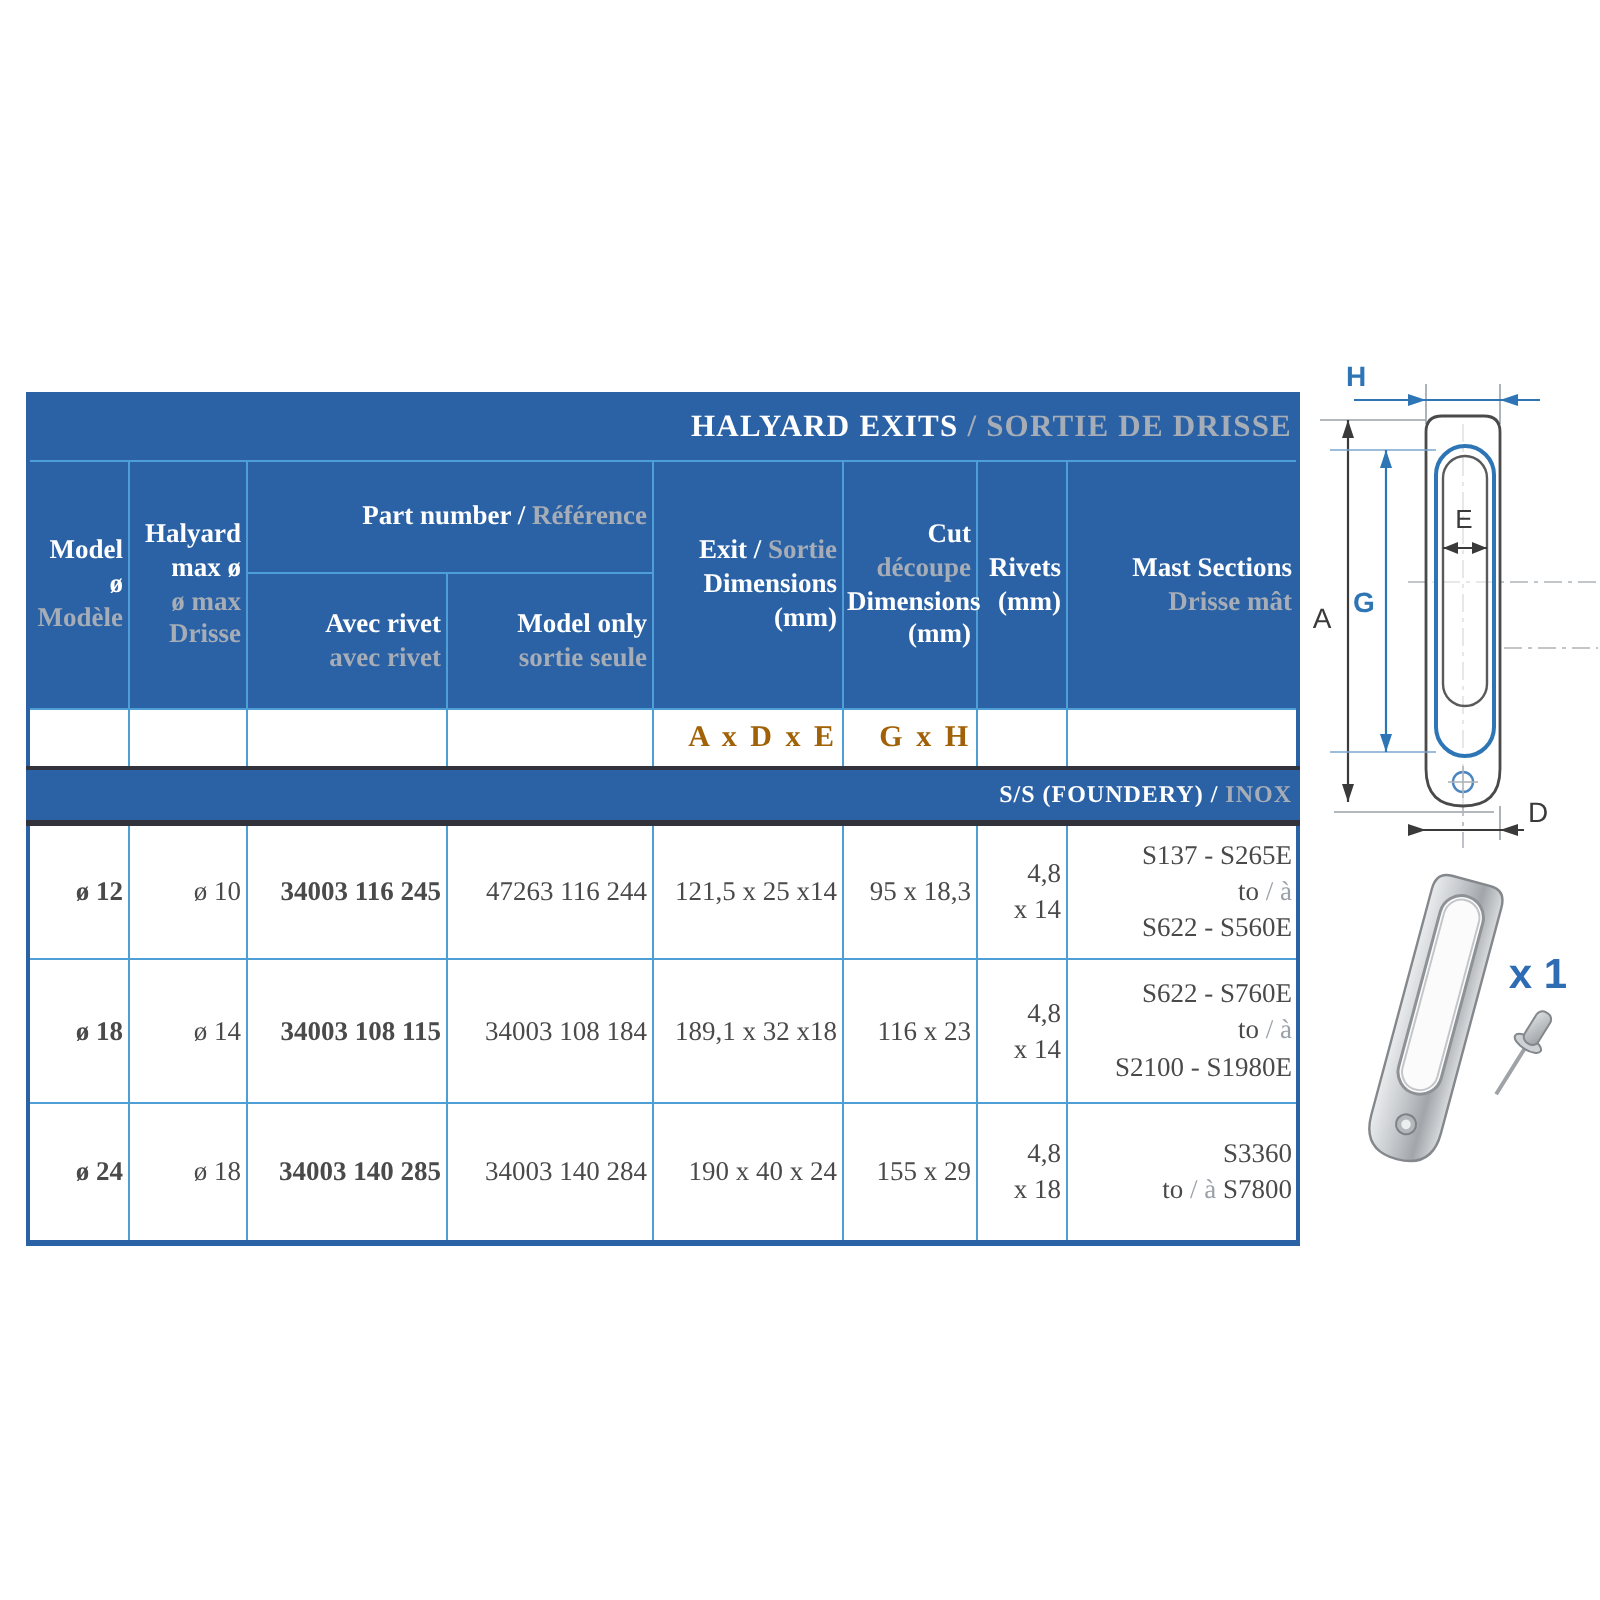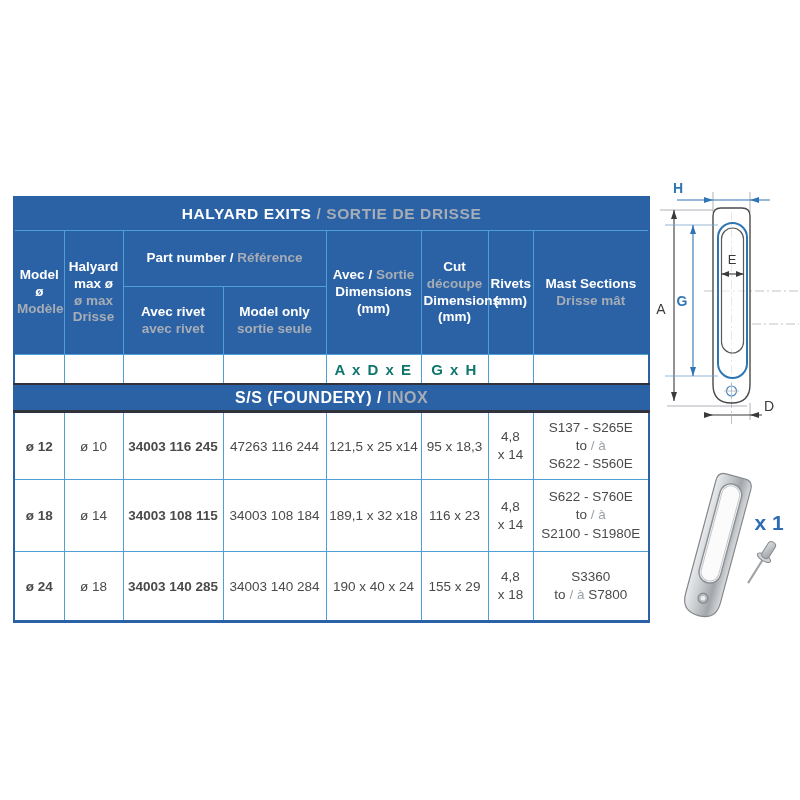--- a/index.html
+++ b/index.html
@@ -7,46 +7,46 @@
     width:800px;height:800px;background:#ffffff;position:relative;overflow:hidden;
     font-family:"Liberation Sans",sans-serif;
   }
   
   .catalog{
     position:absolute;left:13px;top:196px;width:635px;
     border-collapse:collapse;table-layout:fixed;
     border:2px solid #2B62A5;border-bottom:3px solid #2B62A5;
   }
   .catalog td{
-    border:1px solid #4E9FD6;padding:0 2px;text-align:center;vertical-align:middle;
-    font-family:Liberation Sans, sans-serif;
+    border:1px solid #4E9FD6;padding:0 2px;text-align:right;vertical-align:middle;
+    font-family:Liberation Serif, serif;
   }
   .cell-blue{background:#2B62A5;color:#ffffff;font-weight:bold;font-size:13.5px;line-height:1.25;}
   .fr{color:#A6ADB6;}
   .pre{white-space:pre-line;}
   .title-cell{
     background:#2B62A5;height:32px;font-size:15.5px;font-weight:bold;letter-spacing:.6px;color:#fff;
     border-bottom:2px solid #4E9FD6;
   }
   .formula-row td{background:#ffffff;height:28px;}
-  .formula{color:#0f766e;font-weight:bold;font-size:15px;letter-spacing:1.5px;}
+  .formula{color:#a16207;font-weight:bold;font-size:15px;letter-spacing:1.5px;}
   .section-cell{
-    background:#2B62A5;height:25px;color:#fff;font-weight:bold;font-size:16px;letter-spacing:.5px;
+    background:#2B62A5;height:25px;color:#fff;font-weight:bold;font-size:12px;letter-spacing:.5px;
     border-top:2px solid #31323C !important;border-bottom:3px solid #31323C !important;
   }
   .data-row td{background:#ffffff;color:#4a4a4a;font-size:13.5px;}
   .c-model{font-weight:bold;color:#2b2b2b;font-size:14.5px;}
   .c-halyard{font-size:14px;}
   .c-part-b{font-weight:bold;color:#141414;}
   .c-rivets{font-size:13px;line-height:1.3;}
   .c-mast{font-size:11.5px;color:#333333;line-height:1.35;margin-left:29px;}
   .c-mast .fr-inline{color:#9aa1a9;}
   
   .diagram-box{position:absolute;left:650px;top:166px;width:150px;height:276px;}
-  .photo-box{position:absolute;left:645px;top:456px;width:155px;height:190px;}
+  .photo-box{position:absolute;left:645px;top:420px;width:155px;height:190px;}
   svg{display:block;}
 </style>
 </head>
 <body>
 
 <table class="catalog">
   <colgroup>
     <col style="width:50px">
       <col style="width:59px">
       <col style="width:100px">
@@ -73,21 +73,21 @@
     <td rowspan="2" class="cell-blue">
       <div class="pre">Halyard
 max ø</div>
       <div class="pre fr">ø max
 Drisse</div>
     </td>
     <td colspan="2" class="cell-blue">
       <span>Part number</span><span> / </span><span class="fr">Référence</span>
     </td>
     <td rowspan="2" class="cell-blue">
-      <div><span>Avec</span><span> / </span><span class="fr">Sortie</span></div>
+      <div><span>Exit</span><span> / </span><span class="fr">Sortie</span></div>
       <div class="pre">Dimensions
 (mm)</div>
     </td>
     <td rowspan="2" class="cell-blue">
       <div>Cut</div>
       <div class="fr">découpe</div>
       <div class="pre">Dimensions
 (mm)</div>
     </td>
     <td rowspan="2" class="cell-blue">

